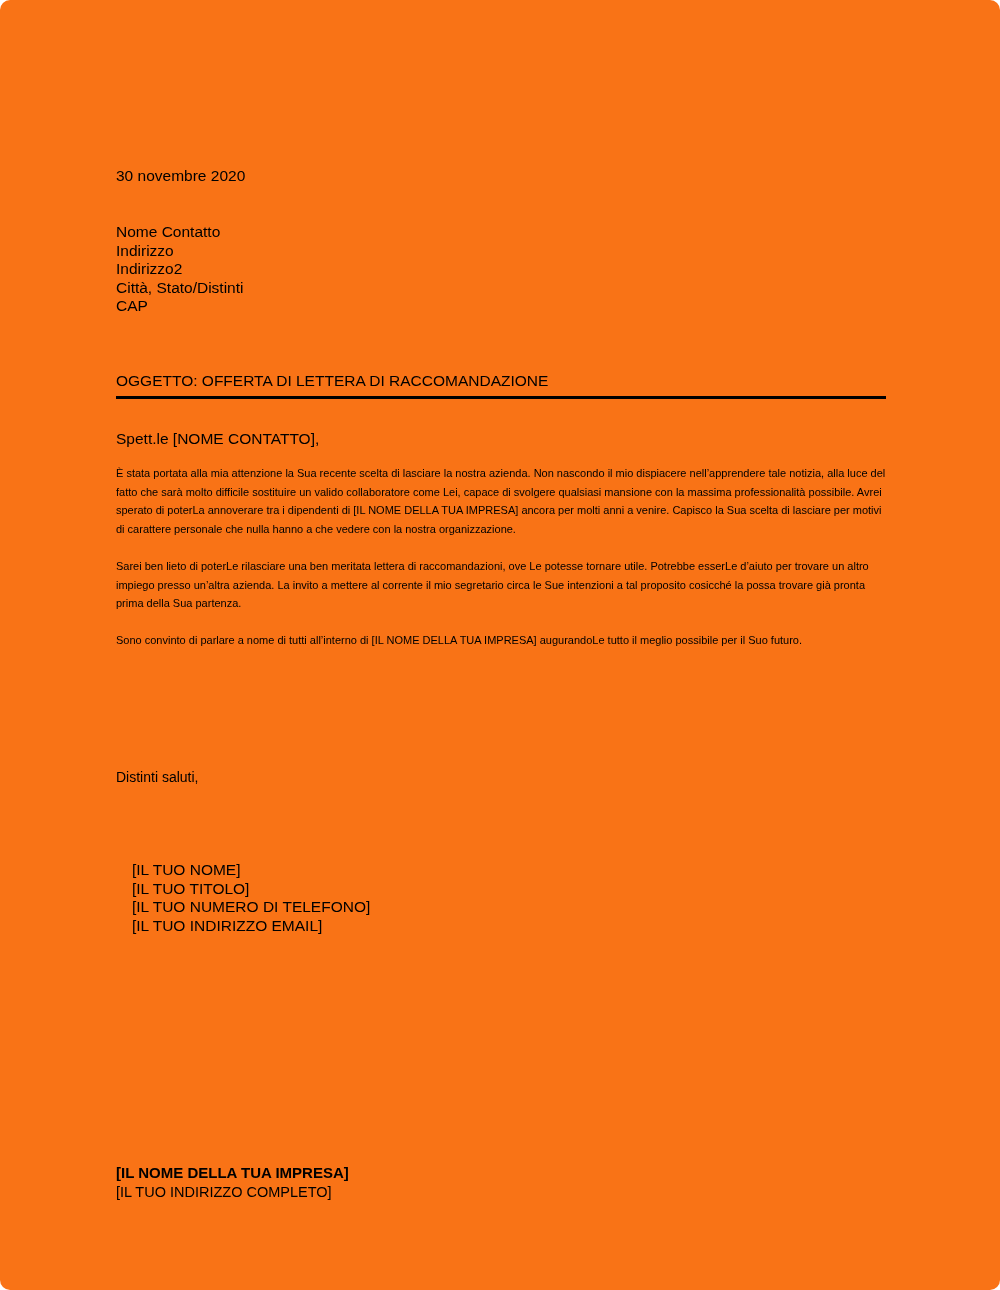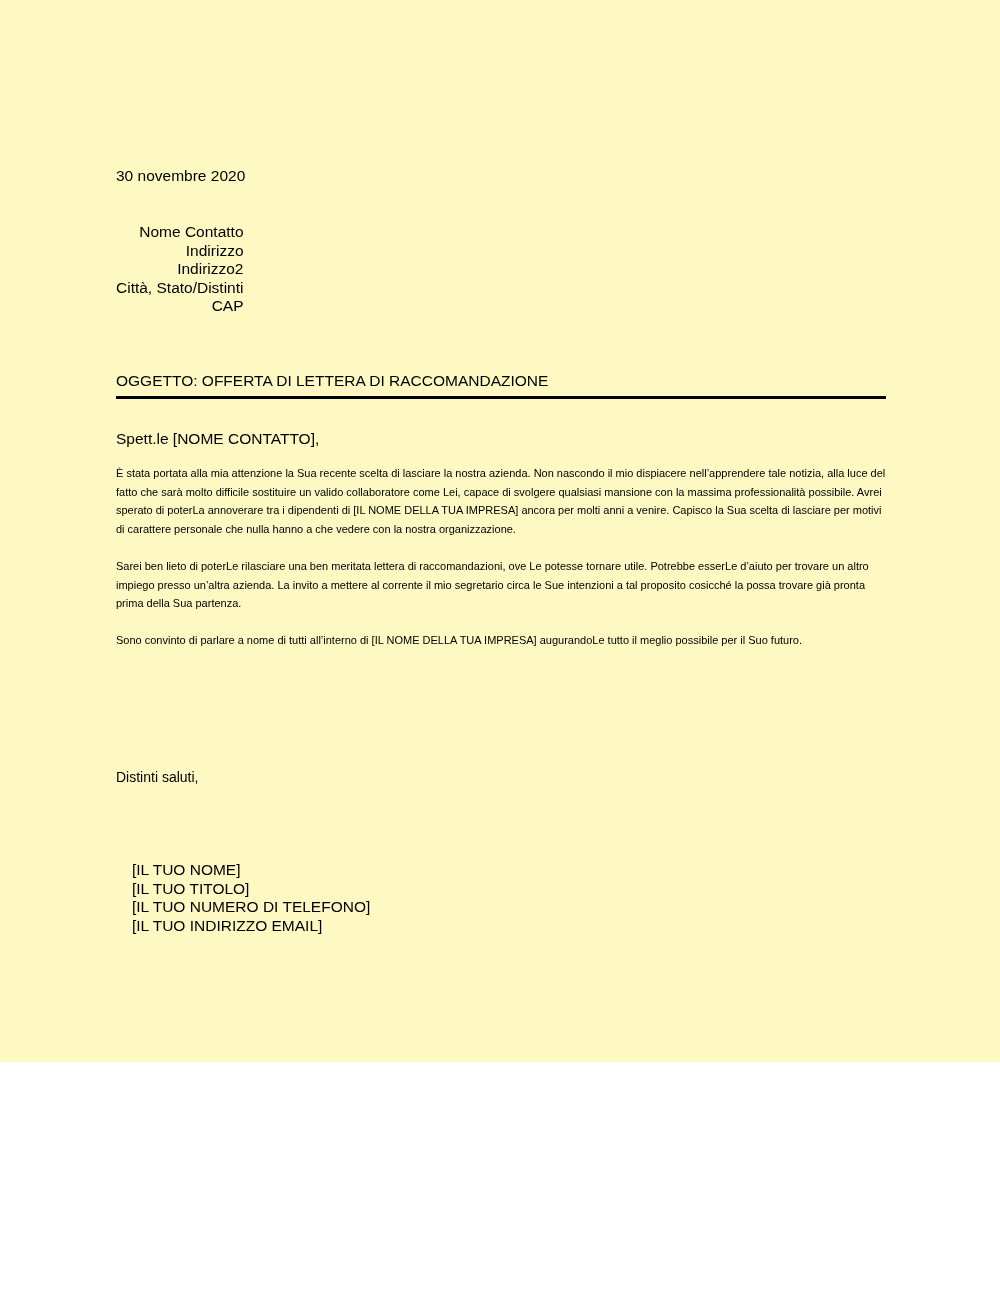--- a/index.html
+++ b/index.html
@@ -15,23 +15,24 @@
     font-family: "Liberation Sans", sans-serif;
     color: #000000;
     -webkit-font-smoothing: antialiased;
   }
 
   .page {
     position: absolute;
     left: 0;
     top: 0;
     width: 1000px;
-    height: 1062px;
-    background: #fef9c3;
+    height: 1290px;
+    background: #f97316;
     overflow: hidden;
+    border-radius: 10px;
   }
 
   
   .content {
     position: absolute;
     left: 116px;
     top: 0;
     width: 770px;
   }
 
@@ -46,21 +47,20 @@
 
   .recipient-block {
     position: absolute;
     top: 223px;
     left: 0;
     font-size: 15.5px;
     line-height: 18.5px;
   }
   .recipient-block div {
     white-space: nowrap;
-    text-align: right;
   }
 
   .subject-line {
     position: absolute;
     top: 371px;
     left: 0;
     font-size: 15.5px;
     line-height: 19px;
     font-weight: normal;
     white-space: nowrap;
@@ -118,21 +118,21 @@
   }
   .signature-block div {
     white-space: nowrap;
   }
 
   .footer {
     position: absolute;
     left: 116px;
     top: 1164px;
     width: 770px;
-    text-align: center;
+    text-align: left;
     font-size: 14.5px;
     line-height: 18.5px;
   }
   .footer .company {
     font-weight: bold;
     font-size: 15px;
   }
   .footer .weblink {
     color: #0000ee;
     text-decoration: underline;
@@ -174,15 +174,16 @@
       <div>[IL TUO NOME]</div>
       <div>[IL TUO TITOLO]</div>
       <div>[IL TUO NUMERO DI TELEFONO]</div>
       <div>[IL TUO INDIRIZZO EMAIL]</div>
     </div>
 
   </div>
 
   <div class="footer">
     <div class="company">[IL NOME DELLA TUA IMPRESA]</div>
+    <div>[IL TUO INDIRIZZO COMPLETO]</div>
   </div>
 
 </div>
 
 </body></html>

